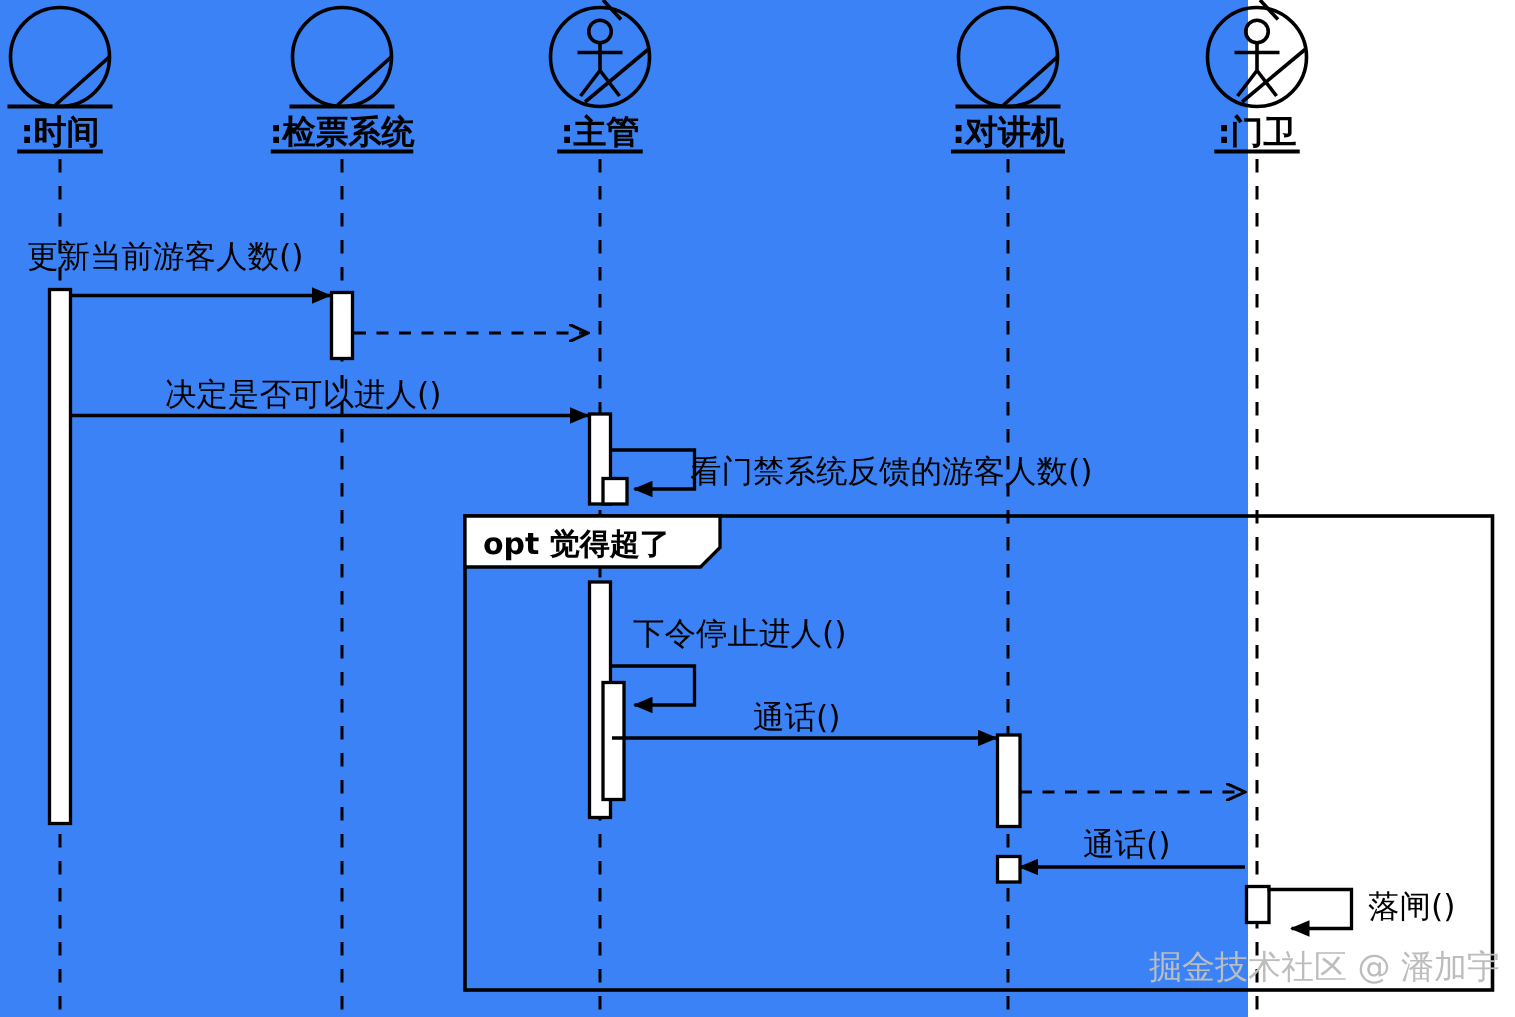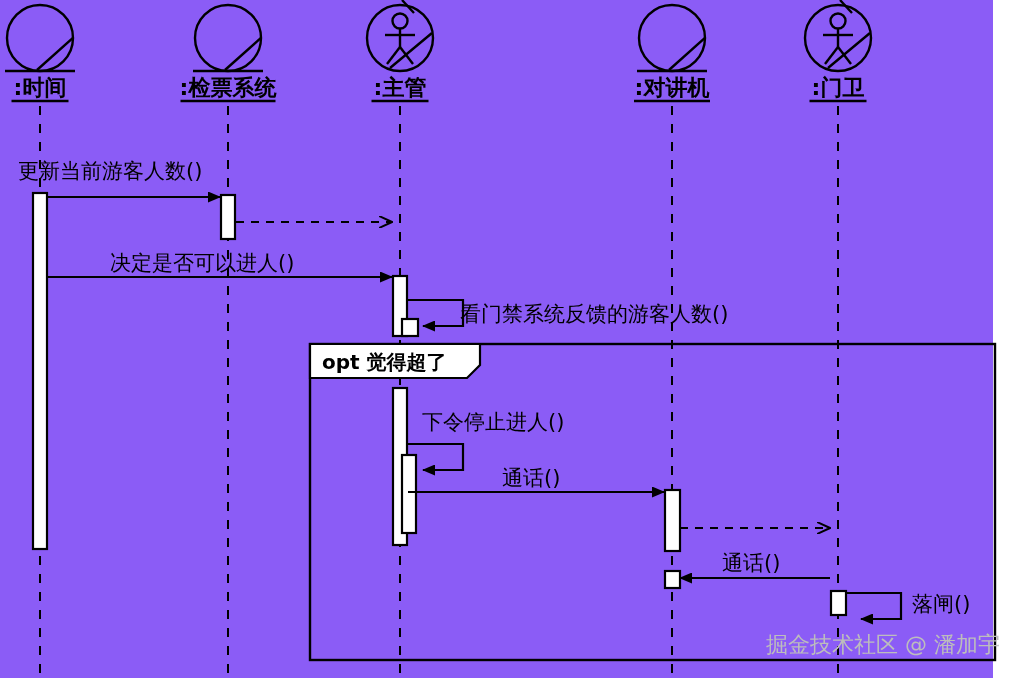--- a/index.html
+++ b/index.html
@@ -1,18 +1,18 @@
 <!DOCTYPE html>
 <html><head>
 <meta charset="utf-8">
 <style>
   html,body{margin:0;padding:0;background:#ffffff;}
   body{width:1010px;height:678px;overflow:hidden;
        font-family:"DejaVu Sans","Liberation Sans",sans-serif;}
-  #diagram-root{position:relative;width:993px;height:678px;background:#8b5cf6;}
+  #diagram-root{position:relative;width:832px;height:678px;background:#3b82f6;}
   svg{display:block;}
   .lifeline-name{font-size:22px;font-weight:700;fill:#000;
      font-family:"DejaVu Sans","Liberation Sans",sans-serif;}
   .msg-label{font-size:21px;fill:#000;
      font-family:"DejaVu Sans","Liberation Sans",sans-serif;}
   .frag-op{font-size:20px;font-weight:700;fill:#000;
      font-family:"DejaVu Sans","Liberation Sans",sans-serif;}
   .watermark-text{font-size:22px;fill:#bdbdbd;
      font-family:"DejaVu Sans","Liberation Sans",sans-serif;}
   .act{fill:#ffffff;stroke:#000;stroke-width:2.2;}

